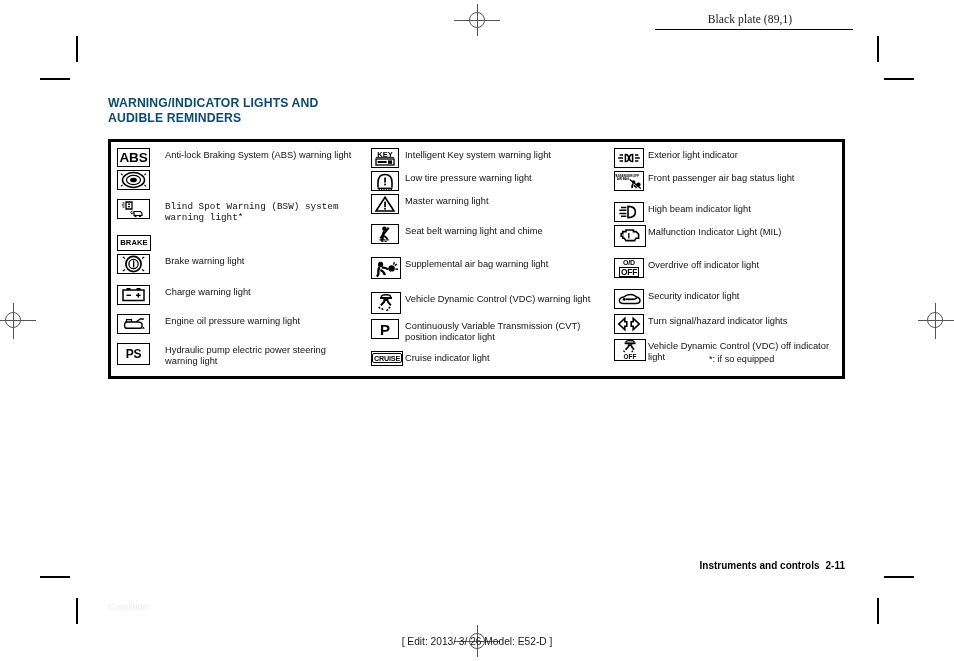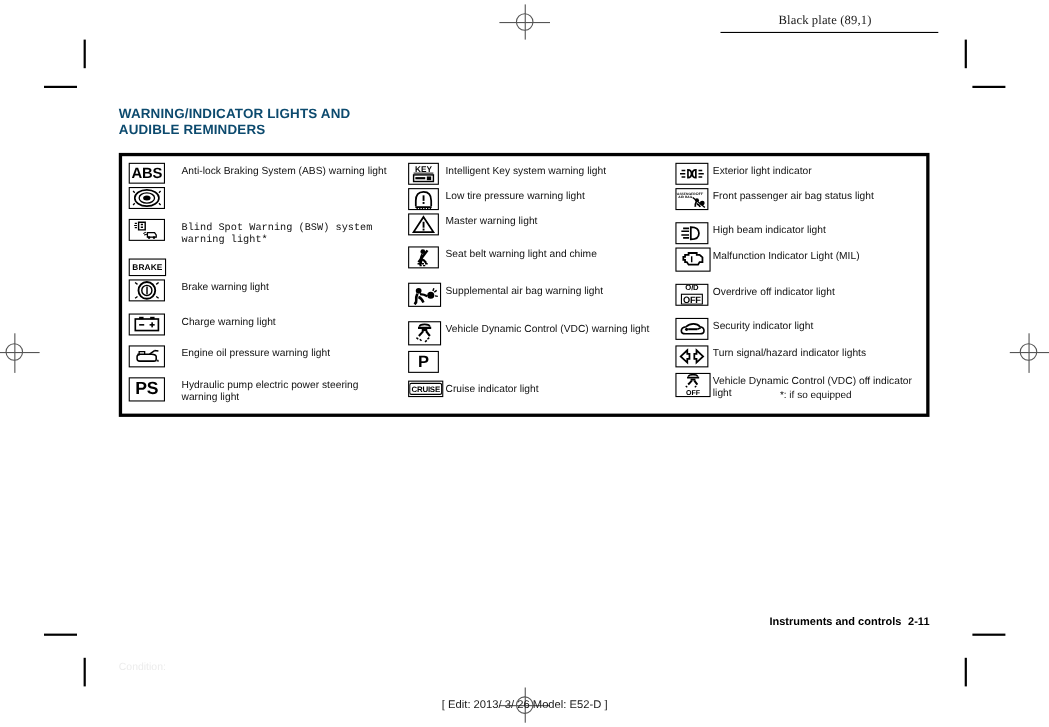--- a/index.html
+++ b/index.html
@@ -281,21 +281,21 @@
               <path d="M25.5 11.5 l1.2 2.2 l-2.4 0 z" fill="#000"></path>
             </svg>
           </div>
         </div>
         <div class="label">Engine oil pressure warning light</div>
       </div>
 
       <div class="row" style="margin-top:9px;">
         <div class="icon-stack">
           <div class="ic s-ps">
-            <span class="ic-text" style="font-size:16px;">PS</span>
+            <span class="ic-text" style="font-size:12px;">PS</span>
           </div>
         </div>
         <div class="label">Hydraulic pump electric power steering warning light</div>
       </div>
 
     </div>
 
     <div class="col col-2">
 
       <div class="row" style="margin-top:1px;">
@@ -388,20 +388,21 @@
         </div>
         <div class="label">Vehicle Dynamic Control (VDC) warning light</div>
       </div>
 
       <div class="row" style="margin-top:5px;">
         <div class="icon-stack">
           <div class="ic s-m">
             <span class="ic-text" style="font-size:15px;font-family:'Liberation Sans',sans-serif;">P</span>
           </div>
         </div>
+        <div class="label">Continuously Variable Transmission (CVT) position indicator light</div>
       </div>
 
       <div class="row" style="margin-top:7px;">
         <div class="icon-stack">
           <div class="ic s-cruise">
             <span class="ic-text" style="font-size:7.2px;border:1.1px solid #000;border-radius:2px;padding:0.5px 1.5px;">CRUISE</span>
           </div>
         </div>
         <div class="label">Cruise indicator light</div>
       </div>

